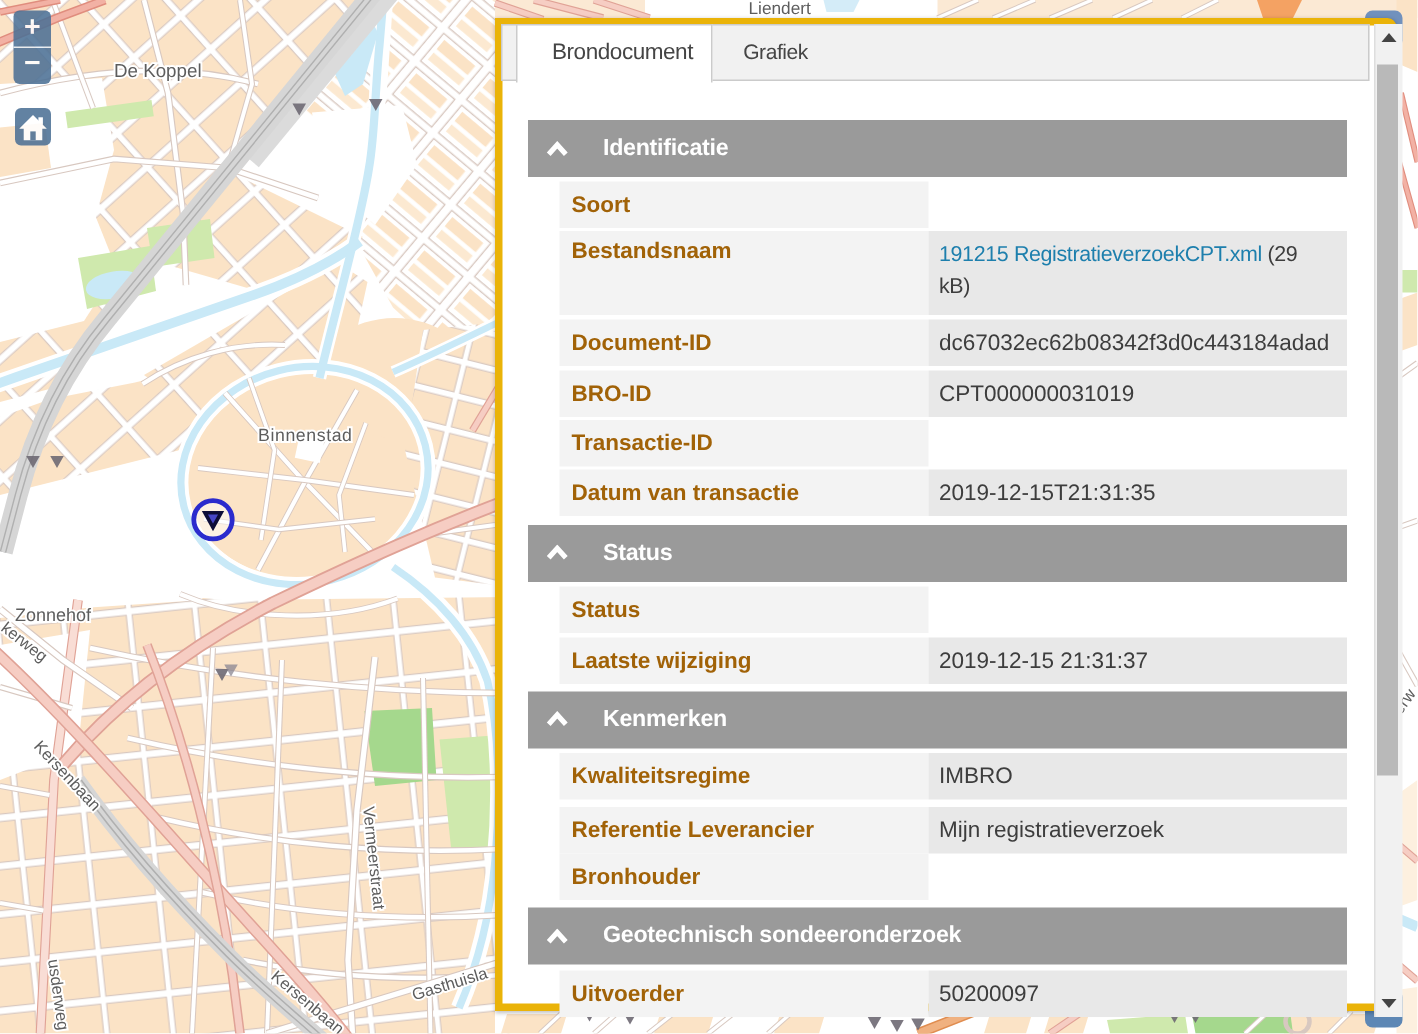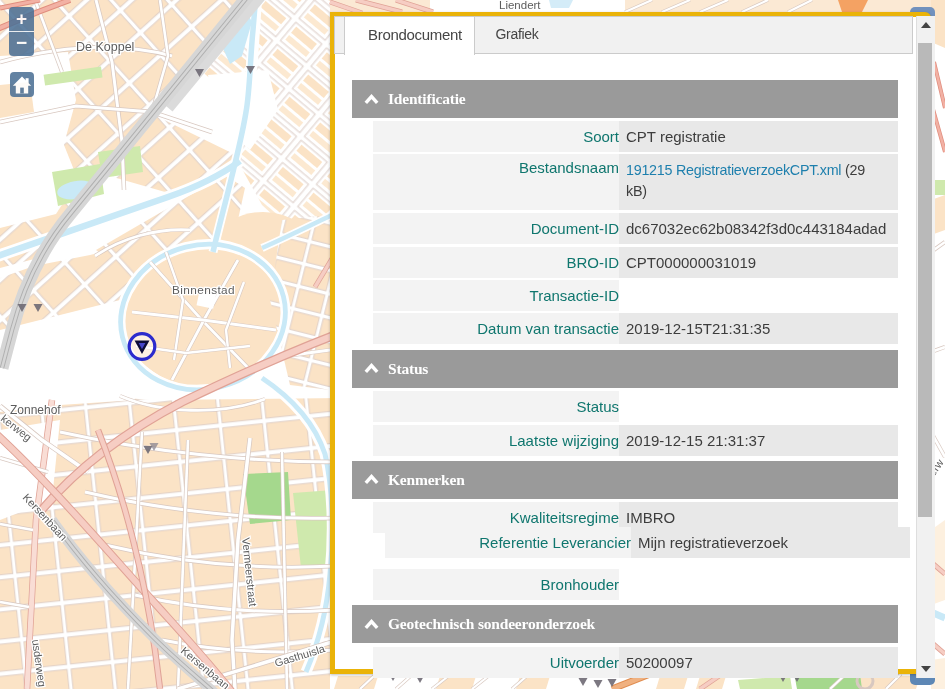--- a/index.html
+++ b/index.html
@@ -16,23 +16,23 @@
 .cornerbtn{position:absolute;z-index:1;border-radius:5px;}
 #corner-top{left:910px;top:7px;width:25px;height:25px;background:#7191bd;}
 #corner-bot{left:910px;top:660px;width:25px;height:25px;background:#5d87b5;}
 #corner-bot .w{position:absolute;left:10px;top:15px;width:4px;height:3px;background:#fff;}
 #panel{position:absolute;left:330px;top:12px;width:601px;height:662px;background:#fff;z-index:2;border:5px solid #eab308;border-radius:0 6px 6px 0;box-sizing:border-box;box-shadow:0 1px 3px rgba(0,0,0,0.25);}
 #tabbar{position:absolute;left:-1px;top:-1px;width:579px;height:38px;background:#f1f1f1;border:1px solid #cbcbcb;box-sizing:border-box;}
 #tab-active{position:absolute;left:9px;top:-1px;width:131px;height:39px;background:#fff;border:1px solid #cbcbcb;border-bottom:none;box-sizing:border-box;text-align:center;padding-left:11px;font-size:15px;letter-spacing:-0.3px;color:#454545;line-height:36px;z-index:2;}
 #tab-grafiek{position:absolute;left:138px;top:-1px;width:88px;height:38px;text-align:center;font-size:14px;letter-spacing:-0.3px;color:#454545;line-height:37px;}
 .sec{position:absolute;left:17px;width:546px;height:38px;background:#9a9a9a;color:#fff;font-weight:bold;font-size:15.5px;letter-spacing:-0.2px;display:flex;align-items:center;}
 .sec svg{margin-left:12px;}
-.sec span{margin-left:9px;font-family:Liberation Serif, serif;}
+.sec span{margin-left:23px;}
 .row{position:absolute;left:38px;width:525px;display:flex;font-size:15px;}
-.lbl{width:246px;background:#f3f3f3;font-weight:normal;color:#0f766e;padding-left:8px;box-sizing:border-box;text-align:right;}
+.lbl{width:246px;background:#f3f3f3;font-weight:bold;color:#a16207;padding-left:8px;box-sizing:border-box;}
 .val{width:279px;background:#e8e8e8;color:#3d3d3d;padding-left:7px;box-sizing:border-box;}
 .r31 .lbl,.r31 .val{line-height:31px;white-space:nowrap;}
 a.lnk{color:#1d7fad;text-decoration:none;}
 #scrollbar{position:absolute;left:581px;top:-1px;width:19px;height:662px;background:#f1f1f1;border-left:1px solid #dedede;box-sizing:border-box;}
 #sb-thumb{position:absolute;left:1px;top:27px;width:14px;height:474px;background:#b9b9b9;}
 .sb-arrow{position:absolute;left:4px;width:0;height:0;border-left:5px solid transparent;border-right:5px solid transparent;}
 #sb-up{top:6px;border-bottom:6px solid #444;}
 #sb-down{top:650px;border-top:6px solid #444;}
 </style>
 </head>
@@ -279,21 +279,20 @@
   <div id="tab-grafiek">Grafiek</div>
 
   <div class="sec" style="top:63px;">
       <svg width="15" height="11" viewBox="0 0 15 11">
         <path d="M1.8 8.8 L7.5 2.5 L13.2 8.8" fill="none" stroke="#fff" stroke-width="3.4"></path>
       </svg>
       <span>Identificatie</span>
     </div>
   <div class="row r31" style="top:103.5px;height:31px;">
       <div class="lbl">Soort</div>
-      <div class="val">CPT registratie</div>
     </div>
   <div class="row" style="top:137px;height:56px;">
       <div class="lbl" style="padding-top:5px;">Bestandsnaam</div>
       <div class="val" style="padding-top:5.5px;line-height:21.5px;font-size:14.3px;letter-spacing:-0.25px;"><a class="lnk">191215 RegistratieverzoekCPT.xml</a> (29<br>kB)</div>
     </div>
   <div class="row r31" style="top:196px;height:31px;">
       <div class="lbl">Document-ID</div>
       <div class="val">dc67032ec62b08342f3d0c443184adad</div>
     </div>
   <div class="row r31" style="top:229.5px;height:31px;">
@@ -325,21 +324,21 @@
   <div class="sec" style="top:443.5px;">
       <svg width="15" height="11" viewBox="0 0 15 11">
         <path d="M1.8 8.8 L7.5 2.5 L13.2 8.8" fill="none" stroke="#fff" stroke-width="3.4"></path>
       </svg>
       <span>Kenmerken</span>
     </div>
   <div class="row r31" style="top:485px;height:31px;">
       <div class="lbl">Kwaliteitsregime</div>
       <div class="val">IMBRO</div>
     </div>
-  <div class="row r31" style="top:510px;height:31px;margin-left:12px;">
+  <div class="row r31" style="top:521px;height:31px;">
       <div class="lbl">Referentie Leverancier</div>
       <div class="val">Mijn registratieverzoek</div>
     </div>
   <div class="row r31" style="top:552px;height:31px;">
       <div class="lbl">Bronhouder</div>
     </div>
 
   <div class="sec" style="top:588px;">
       <svg width="15" height="11" viewBox="0 0 15 11">
         <path d="M1.8 8.8 L7.5 2.5 L13.2 8.8" fill="none" stroke="#fff" stroke-width="3.4"></path>

